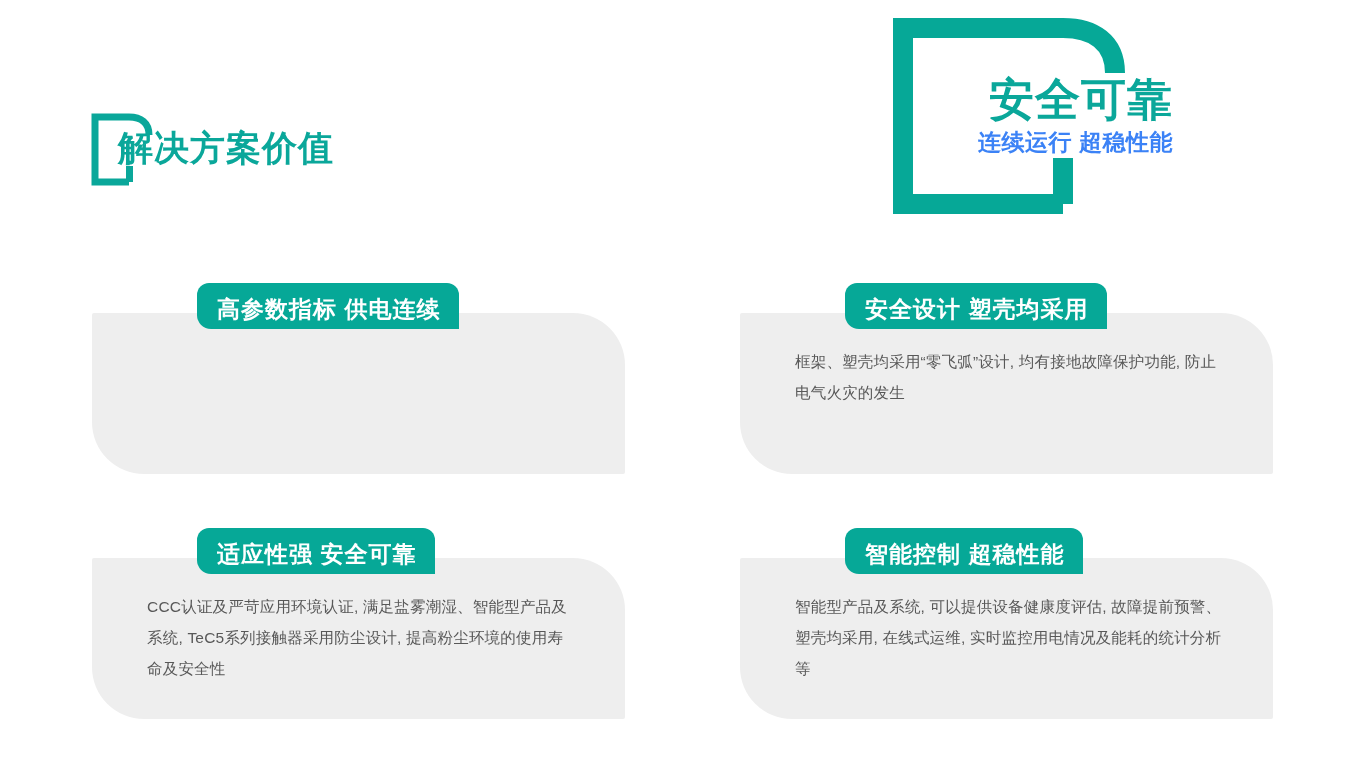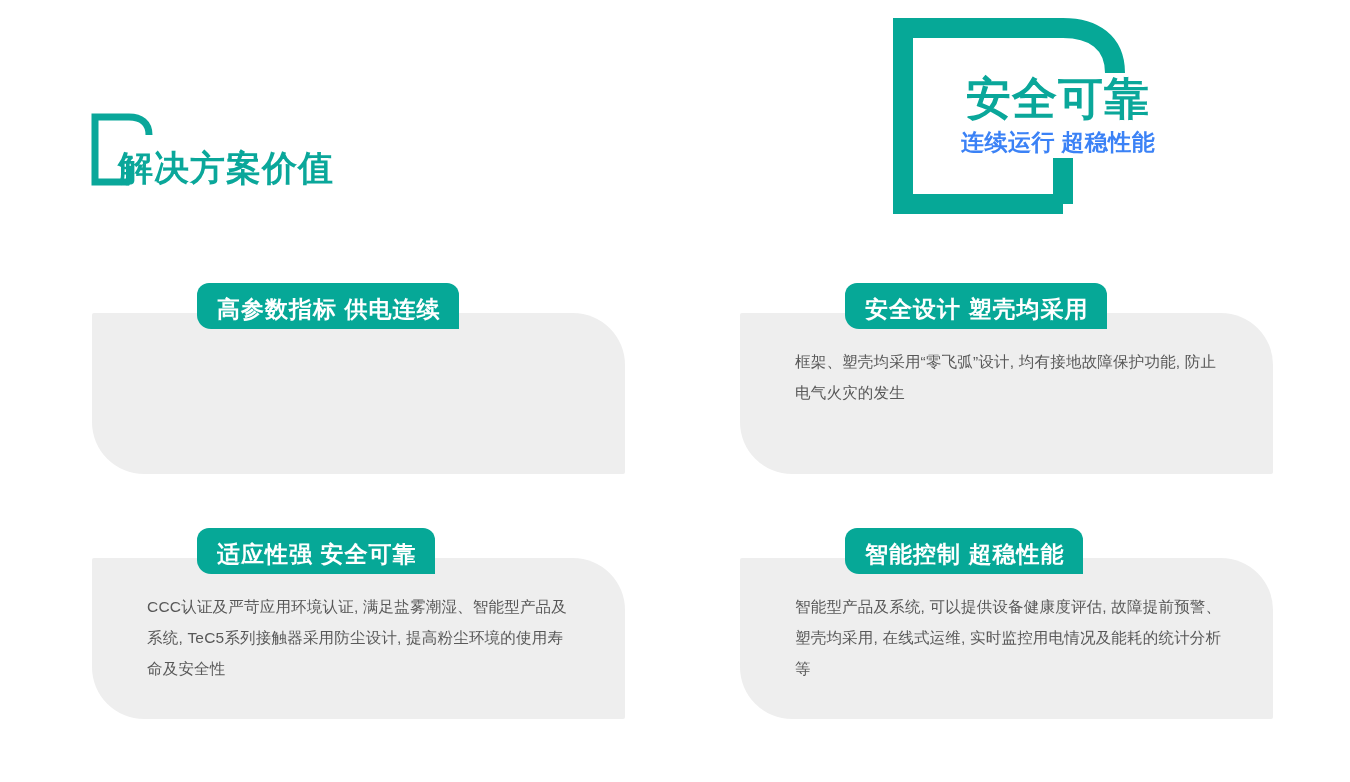--- a/index.html
+++ b/index.html
@@ -28,22 +28,21 @@
     left: 0;
     top: 0;
     width: 232px;
     height: 196px;
   }
   .logo-text-wrap {
     position: absolute;
     left: 50px;
     top: 58px;
     width: 230px;
-    text-align: center;
-    font-family: Liberation Serif, serif;
+    text-align: right;
   }
   .logo-title {
     font-size: 45px;
     font-weight: bold;
     color: #0aa79a;
     letter-spacing: 1px;
     line-height: 1.05;
     white-space: nowrap;
   }
   .logo-sub {
@@ -72,21 +71,20 @@
   }
   .heading-text {
     position: absolute;
     left: 27px;
     top: 12px;
     font-size: 35px;
     font-weight: bold;
     color: #0aa79a;
     letter-spacing: 1px;
     white-space: nowrap;
-    margin-top: 20px;
   }
 
   
   .cards {
     position: absolute;
     left: 0;
     top: 283px;
     width: 1350px;
   }
   .card-row {

